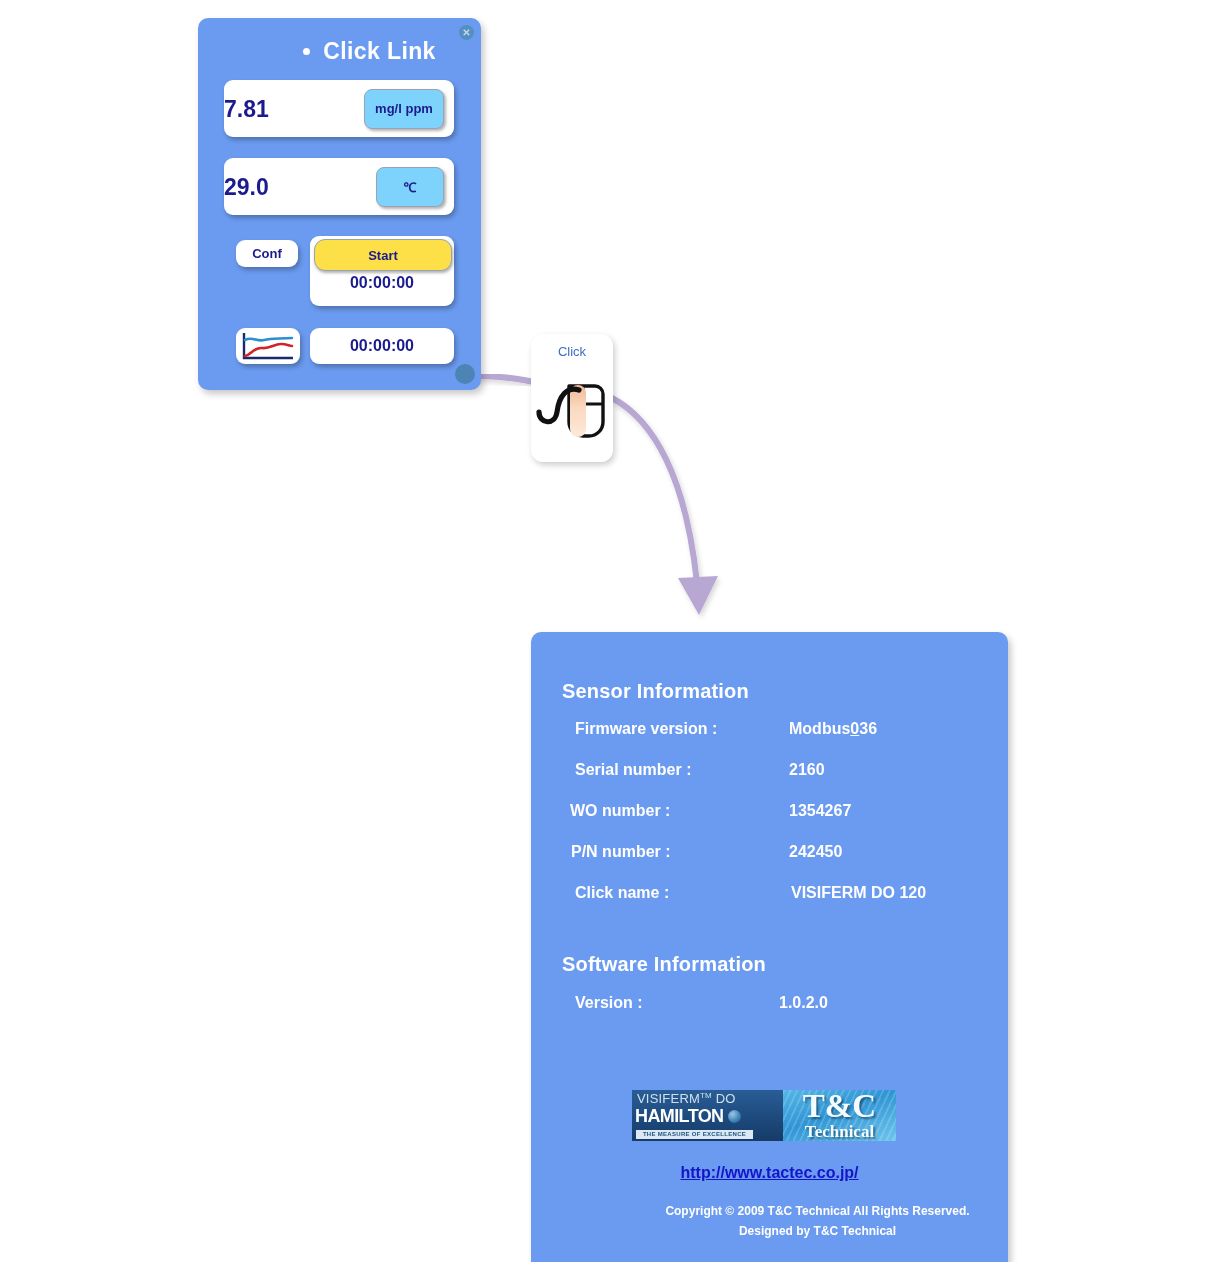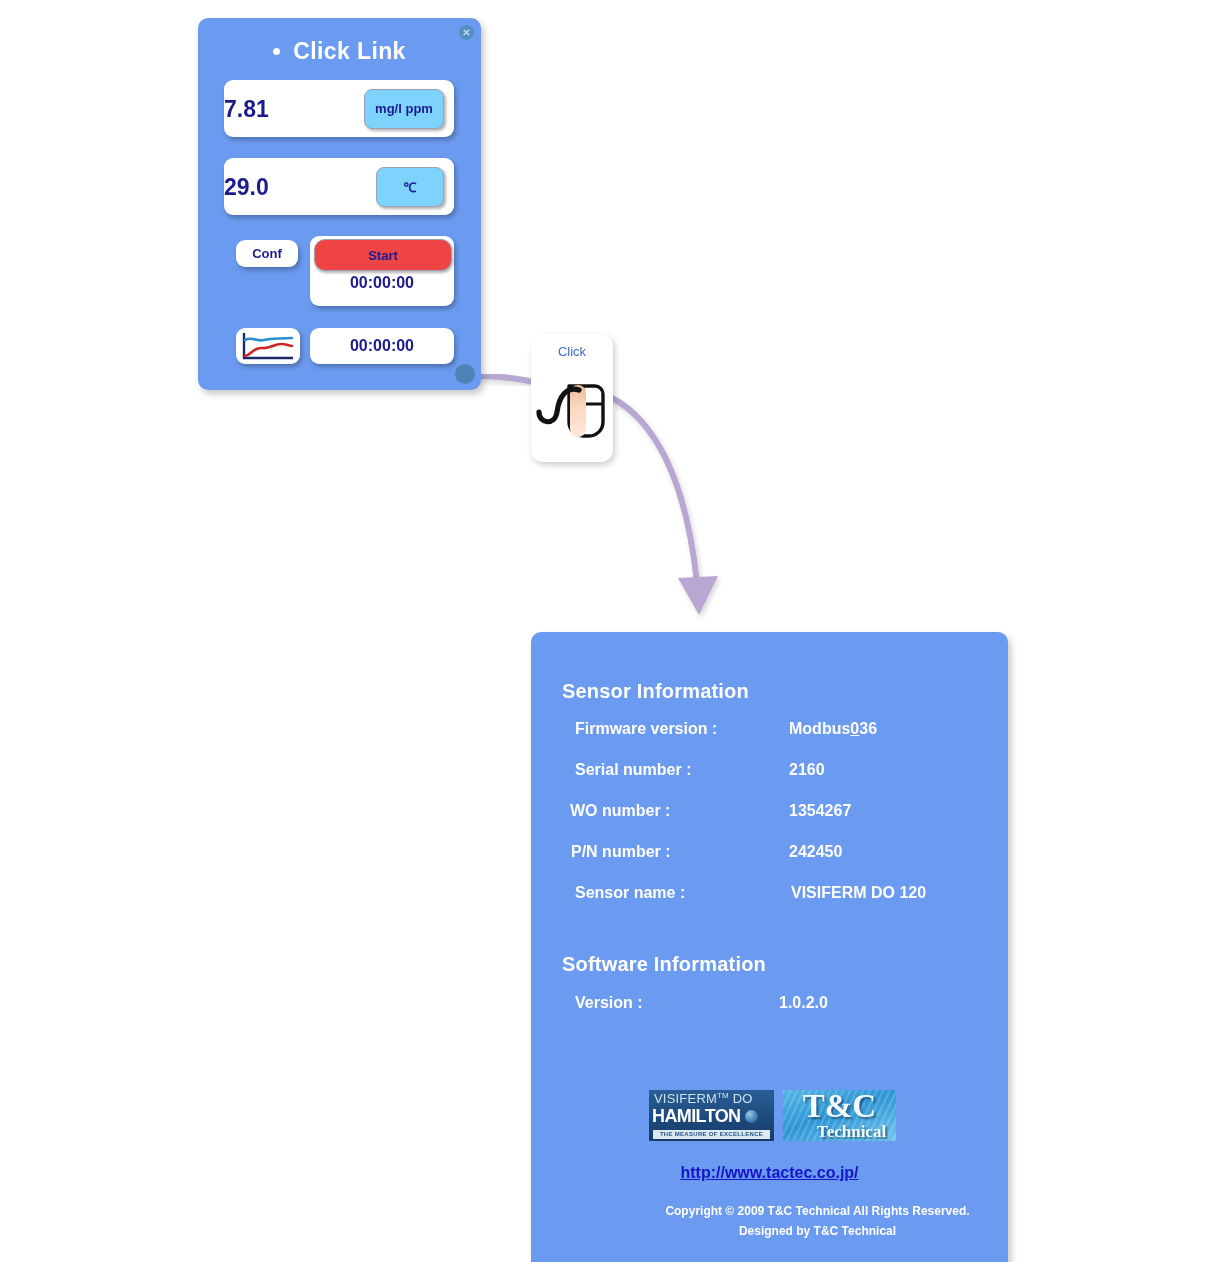--- a/index.html
+++ b/index.html
@@ -34,20 +34,21 @@
   .panel-title {
     position: absolute;
     left: 0;
     top: 20px;
     width: 100%;
     text-align: center;
     color: #ffffff;
     font-size: 23px;
     font-weight: bold;
     letter-spacing: 0.4px;
+    padding-left: 30px;
   }
   .title-bullet {
     display: inline-block;
     width: 7px;
     height: 7px;
     border-radius: 50%;
     background: #ffffff;
     vertical-align: middle;
     margin-right: 13px;
     margin-bottom: 3px;
@@ -119,21 +120,21 @@
 
   #conf-btn {
     left: 38px; top: 222px; width: 62px; height: 27px;
     display: flex; align-items: center; justify-content: center;
     color: #1b1b8e; font-size: 13px; font-weight: bold;
   }
   #timer-card { left: 112px; top: 218px; width: 144px; height: 70px; }
   #start-btn {
     position: absolute;
     left: 4px; top: 3px; width: 136px; height: 30px;
-    background: #ef4444;
+    background: #fde047;
     border: 1px solid #9aa3b5;
     border-radius: 11px;
     box-shadow: 1px 2px 3px rgba(0,0,0,0.30);
     display: flex; align-items: center; justify-content: center;
     color: #1b1b8e; font-size: 13px; font-weight: bold;
   }
   #timer-value {
     position: absolute;
     left: 0; top: 38px; width: 100%;
     text-align: center;
@@ -209,24 +210,25 @@
     color: #ffffff;
     font-size: 16px;
     font-weight: bold;
   }
   .info-value u { text-decoration: underline; }
 
   
   #logo-row { position: absolute; left: 0; top: 458px; width: 100%; height: 52px; }
   #hamilton-logo {
     position: absolute;
-    left: 118px; top: 0;
+    left: 101px; top: 0;
     width: 125px; height: 51px;
     background: linear-gradient(180deg,#2a5d96 0%,#1d4a7d 55%,#163c67 100%);
     overflow: hidden;
+    padding-left: 28px;
   }
   #hamilton-line1 {
     position: absolute; left: 5px; top: 1px;
     color: #cfe0ef; font-size: 13px; letter-spacing: 0.2px;
     font-family: "Liberation Sans", sans-serif;
   }
   #hamilton-line1 sup { font-size: 8px; }
   #hamilton-line2 {
     position: absolute; left: 3px; top: 16px;
     color: #ffffff; font-size: 18px; font-weight: bold; letter-spacing: -0.6px;
@@ -259,21 +261,20 @@
     font-family: "Liberation Serif", serif;
     font-size: 33px; font-weight: bold; color: #f4fbff;
     text-shadow: 2px 2px 2px rgba(20,60,95,0.65);
   }
   #tc-sub {
     position: absolute; left: 0; bottom: -1px; width: 100%;
     text-align: center;
     font-family: "Liberation Serif", serif;
     font-size: 17px; font-weight: bold; color: #f4fbff;
     text-shadow: 2px 2px 2px rgba(20,60,95,0.65);
-    padding-left: 12px;
   }
 
   #site-link {
     position: absolute;
     left: 0; top: 532px; width: 100%;
     text-align: center;
     color: #1414c8;
     font-size: 16px; font-weight: bold;
     text-decoration: underline;
   }
@@ -384,21 +385,21 @@
     <span class="info-label" style="left:39px">WO number   :</span>
     <span class="info-value">1354267</span>
   </div>
 
   <div class="info-row" style="top:211px">
     <span class="info-label" style="left:40px">P/N number   :</span>
     <span class="info-value">242450</span>
   </div>
 
   <div class="info-row" style="top:252px">
-    <span class="info-label">Sensor name   :</span>
+    <span class="info-label">Click name   :</span>
     <span class="info-value" style="left:260px">VISIFERM DO 120</span>
   </div>
 
   <div class="section-heading" id="software-heading">Software Information</div>
 
   <div class="info-row" style="top:362px">
     <span class="info-label">Version :</span>
     <span class="info-value" style="left:248px">1.0.2.0</span>
   </div>
 

